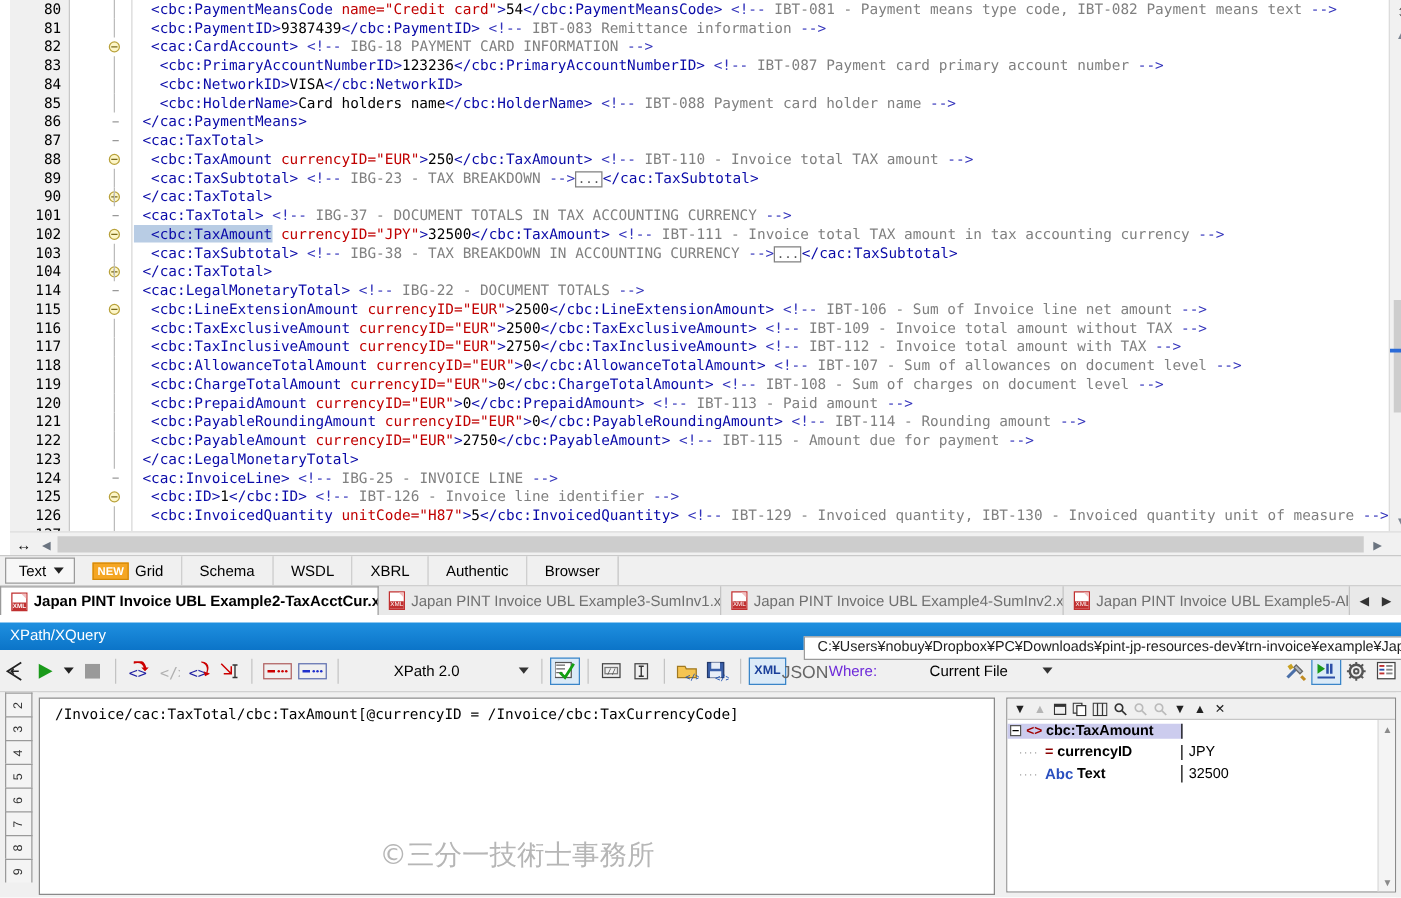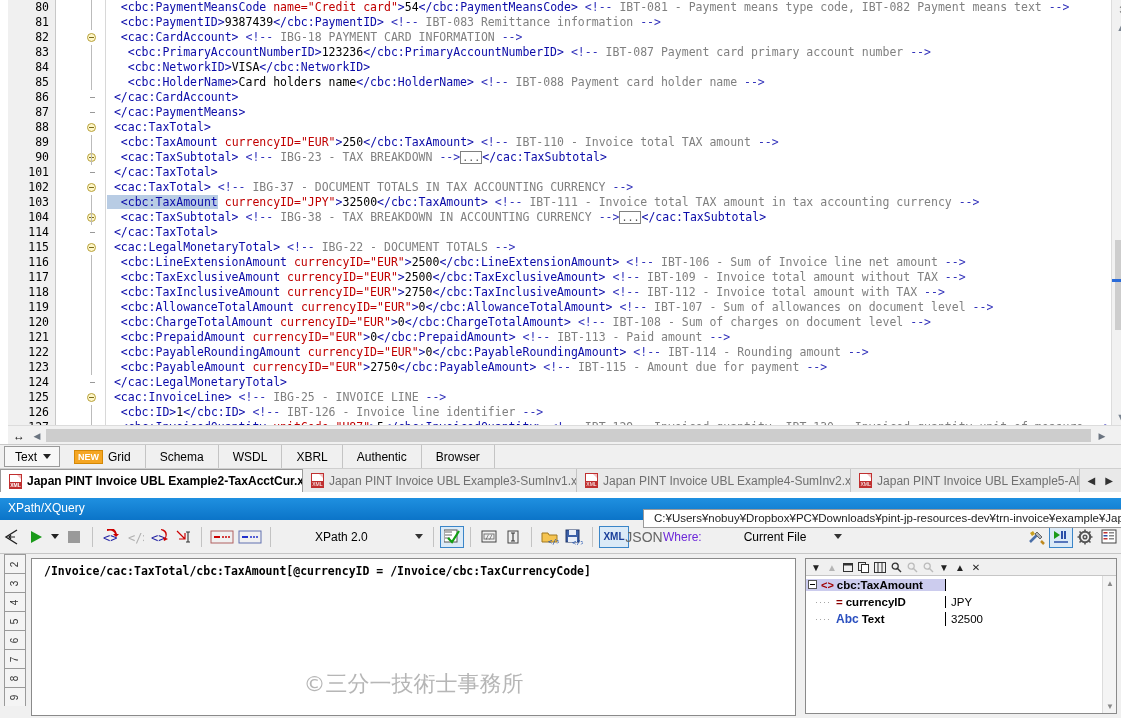--- a/index.html
+++ b/index.html
@@ -239,21 +239,21 @@
   }
   .vtab-n span { transform: rotate(-90deg); display: block; }
 
   #xp-expr {
     position: absolute; left: 31px; top: 4px; width: 765px; height: 158px;
     background: #ffffff; border: 1px solid #8a8a8a;
     overflow: hidden;
   }
   #xp-expr .expr-text {
     font-family: "DejaVu Sans Mono", monospace; font-size: 11.5px;
-    color: #000; padding: 5px 0 0 12px; white-space: pre; font-weight: bold;
+    color: #000; padding: 5px 0 0 12px; white-space: pre;
   }
   #watermark {
     position: absolute; left: 0; right: 0; bottom: 16px;
     text-align: center; color: #b6b6b6; font-size: 22px;
     font-family: "DejaVu Sans", sans-serif;
   }
 
   #res-panel {
     position: absolute; left: 805px; top: 4px; width: 312px; height: 156px;
     background: #ffffff; border: 1px solid #8a8a8a;
@@ -369,21 +369,20 @@
           <div class="foldcell"><div class="fold-vline"></div></div>
           <div class="foldcell"><div class="fold-vline"></div></div>
         </div>
       <div class="code-pane" id="code-pane">
           <div class="codeline"><span class="tag">  &lt;cbc:PaymentMeansCode </span><span class="attr">name=</span><span class="aval">"Credit card"</span><span class="tag">&gt;</span><span class="txt">54</span><span class="tag">&lt;/cbc:PaymentMeansCode&gt;</span><span class="txt"> </span><span class="cmtmk">&lt;!--</span><span class="cmt"> IBT-081 - Payment means type code, IBT-082 Payment means text </span><span class="cmtmk">--&gt;</span></div>
           <div class="codeline"><span class="tag">  &lt;cbc:PaymentID&gt;</span><span class="txt">9387439</span><span class="tag">&lt;/cbc:PaymentID&gt;</span><span class="txt"> </span><span class="cmtmk">&lt;!--</span><span class="cmt"> IBT-083 Remittance information </span><span class="cmtmk">--&gt;</span></div>
           <div class="codeline"><span class="tag">  &lt;cac:CardAccount&gt;</span><span class="txt"> </span><span class="cmtmk">&lt;!--</span><span class="cmt"> IBG-18 PAYMENT CARD INFORMATION </span><span class="cmtmk">--&gt;</span></div>
           <div class="codeline"><span class="tag">   &lt;cbc:PrimaryAccountNumberID&gt;</span><span class="txt">123236</span><span class="tag">&lt;/cbc:PrimaryAccountNumberID&gt;</span><span class="txt"> </span><span class="cmtmk">&lt;!--</span><span class="cmt"> IBT-087 Payment card primary account number </span><span class="cmtmk">--&gt;</span></div>
           <div class="codeline"><span class="tag">   &lt;cbc:NetworkID&gt;</span><span class="txt">VISA</span><span class="tag">&lt;/cbc:NetworkID&gt;</span></div>
           <div class="codeline"><span class="tag">   &lt;cbc:HolderName&gt;</span><span class="txt">Card holders name</span><span class="tag">&lt;/cbc:HolderName&gt;</span><span class="txt"> </span><span class="cmtmk">&lt;!--</span><span class="cmt"> IBT-088 Payment card holder name </span><span class="cmtmk">--&gt;</span></div>
-          <div class="codeline"><span class="tag"> &lt;/cac:CardAccount&gt;</span></div>
           <div class="codeline"><span class="tag"> &lt;/cac:PaymentMeans&gt;</span></div>
           <div class="codeline"><span class="tag"> &lt;cac:TaxTotal&gt;</span></div>
           <div class="codeline"><span class="tag">  &lt;cbc:TaxAmount </span><span class="attr">currencyID=</span><span class="aval">"EUR"</span><span class="tag">&gt;</span><span class="txt">250</span><span class="tag">&lt;/cbc:TaxAmount&gt;</span><span class="txt"> </span><span class="cmtmk">&lt;!--</span><span class="cmt"> IBT-110 - Invoice total TAX amount </span><span class="cmtmk">--&gt;</span></div>
           <div class="codeline"><span class="tag">  &lt;cac:TaxSubtotal&gt;</span><span class="txt"> </span><span class="cmtmk">&lt;!--</span><span class="cmt"> IBG-23 - TAX BREAKDOWN </span><span class="cmtmk">--&gt;</span><span class="ellipsis">...</span><span class="tag">&lt;/cac:TaxSubtotal&gt;</span></div>
           <div class="codeline"><span class="tag"> &lt;/cac:TaxTotal&gt;</span></div>
           <div class="codeline"><span class="tag"> &lt;cac:TaxTotal&gt;</span><span class="txt"> </span><span class="cmtmk">&lt;!--</span><span class="cmt"> IBG-37 - DOCUMENT TOTALS IN TAX ACCOUNTING CURRENCY </span><span class="cmtmk">--&gt;</span></div>
           <div class="codeline"><span class="tag sel">  &lt;cbc:TaxAmount</span><span class="txt"> </span><span class="attr">currencyID=</span><span class="aval">"JPY"</span><span class="tag">&gt;</span><span class="txt">32500</span><span class="tag">&lt;/cbc:TaxAmount&gt;</span><span class="txt"> </span><span class="cmtmk">&lt;!--</span><span class="cmt"> IBT-111 - Invoice total TAX amount in tax accounting currency </span><span class="cmtmk">--&gt;</span></div>
           <div class="codeline"><span class="tag">  &lt;cac:TaxSubtotal&gt;</span><span class="txt"> </span><span class="cmtmk">&lt;!--</span><span class="cmt"> IBG-38 - TAX BREAKDOWN IN ACCOUNTING CURRENCY </span><span class="cmtmk">--&gt;</span><span class="ellipsis">...</span><span class="tag">&lt;/cac:TaxSubtotal&gt;</span></div>
           <div class="codeline"><span class="tag"> &lt;/cac:TaxTotal&gt;</span></div>
           <div class="codeline"><span class="tag"> &lt;cac:LegalMonetaryTotal&gt;</span><span class="txt"> </span><span class="cmtmk">&lt;!--</span><span class="cmt"> IBG-22 - DOCUMENT TOTALS </span><span class="cmtmk">--&gt;</span></div>

